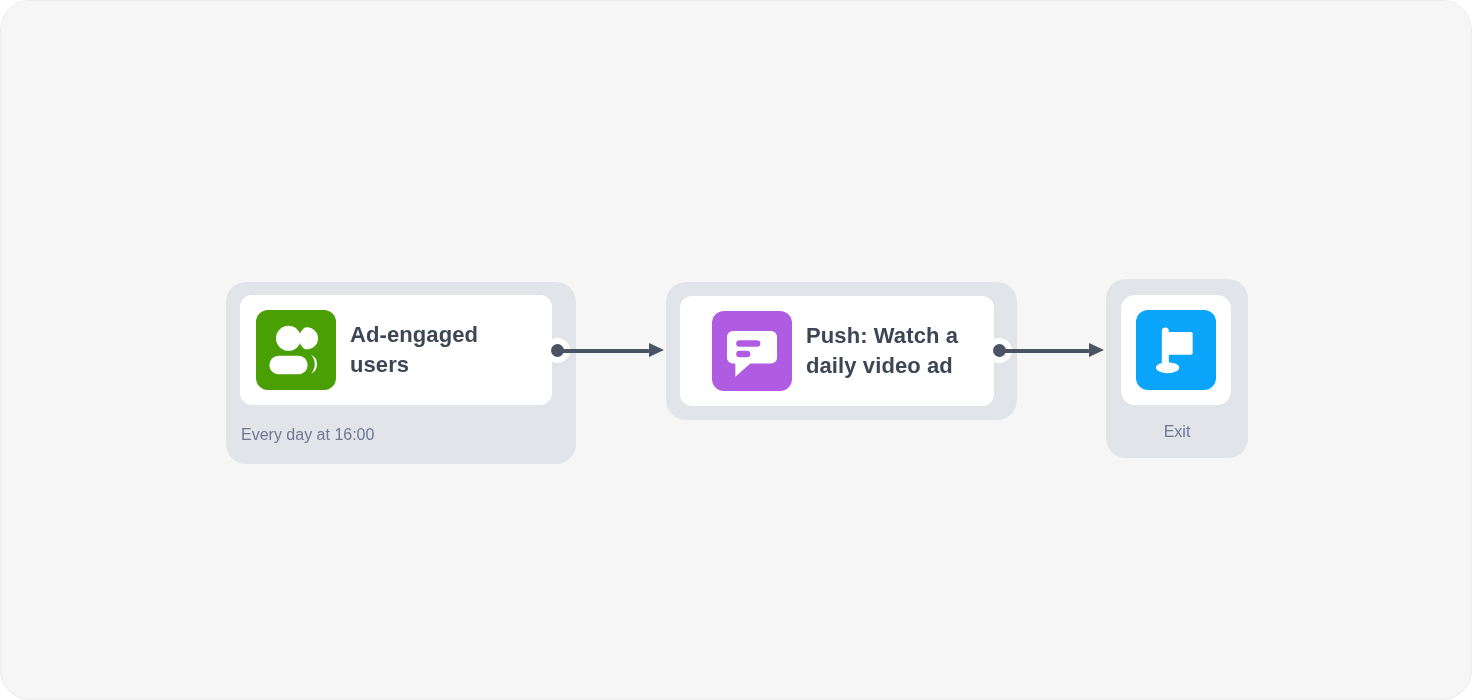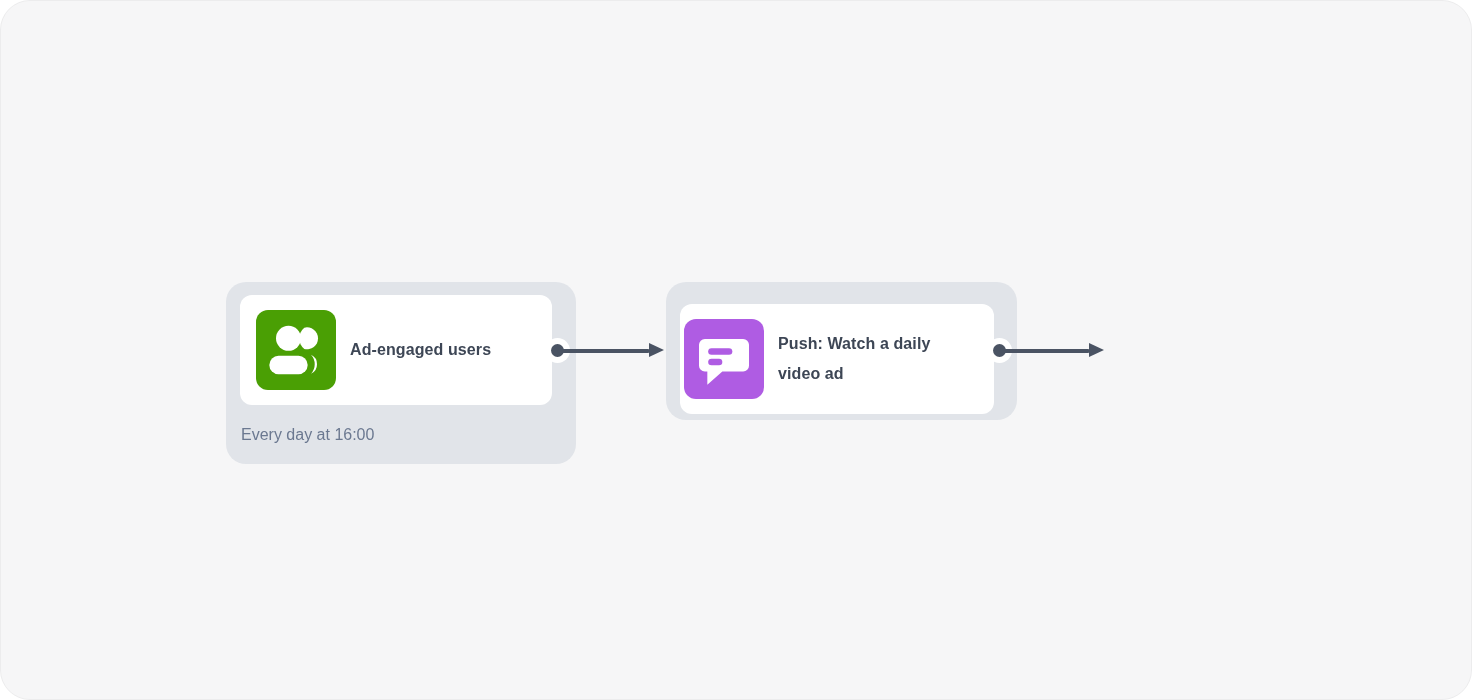--- a/index.html
+++ b/index.html
@@ -27,35 +27,35 @@
 
   
   .card {
     position: absolute;
     background: #FFFFFF;
     border-radius: 12px;
     display: flex;
     align-items: center;
   }
   #node-trigger .card { left: 14px; top: 13px; width: 312px; height: 110px; padding-left: 16px; }
-  #node-push    .card { left: 14px; top: 14px; width: 314px; height: 110px; padding-left: 4px; margin-top: 8px; }
+  #node-push    .card { left: 14px; top: 14px; width: 314px; height: 110px; padding-left: 32px; }
   #node-exit    .card { left: 15px; top: 16px; width: 110px; height: 110px; border-radius: 14px;
                         justify-content: center; }
 
   .tile {
     width: 80px; height: 80px;
     border-radius: 12px;
     flex: 0 0 auto;
     display: flex; align-items: center; justify-content: center;
   }
   .tile svg { display: block; }
 
   .node-title {
     margin-left: 14px;
-    font-size: 16px;
+    font-size: 22px;
     font-weight: 700;
     line-height: 30px;
     color: #3D4655;
     max-width: 168px;
     letter-spacing: 0.1px;
   }
 
   .node-caption {
     position: absolute;
     left: 15px; right: 15px;
@@ -145,14 +145,26 @@
     </div>
   </div>
 
   <div id="conn2">
     <div class="halo"></div>
     <div class="dot"></div>
     <div class="edge-line"></div>
     <div class="arrow-head"></div>
   </div>
 
+  <div class="node" id="node-exit">
+    <div class="card">
+      <div class="tile" style="background-color: rgb(10, 165, 250);">
+        <svg width="82" height="82" viewBox="0 0 48 48">
+          <rect x="15.5" y="10.5" width="4.2" height="24" rx="2.1" fill="#FFFFFF"></rect>
+          <rect x="17" y="13.2" width="17" height="13.6" rx="1" fill="#FFFFFF"></rect>
+          <ellipse cx="19" cy="34.6" rx="7" ry="3.3" fill="#FFFFFF"></ellipse>
+        </svg>
+      </div>
+    </div>
+    <div class="node-caption">Exit</div>
+  </div>
 
 </div>
 
 </body></html>

